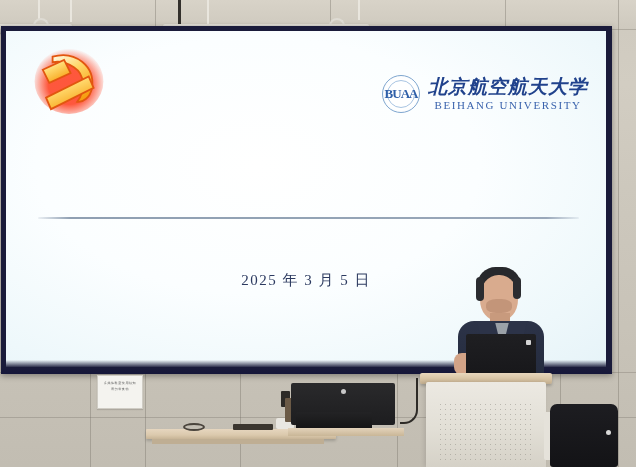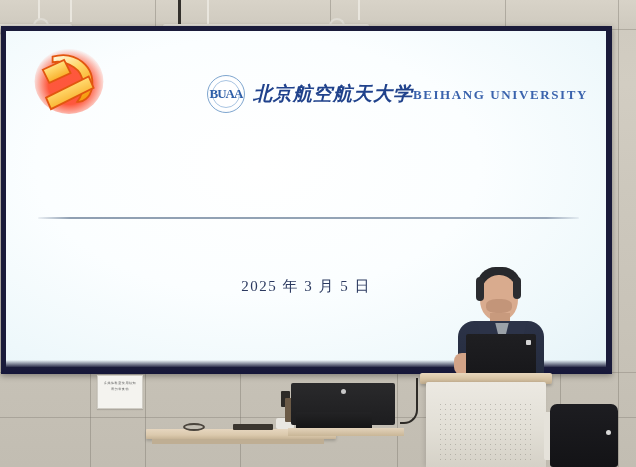--- a/index.html
+++ b/index.html
@@ -134,35 +134,35 @@
     inset: 0;
     display: flex;
     align-items: center;
     justify-content: center;
     color: #2f5fa8;
     font-size: 13px;
     font-weight: bold;
     font-family: "Liberation Serif", serif;
     letter-spacing: -1px;
   }
-  .uni-names { display:flex; flex-direction: row; align-items:center; }
+  .uni-names { display:flex; flex-direction: column; align-items:center; }
   .uni-cn {
     font-family: "DejaVu Sans", sans-serif;
     font-size: 19px;
     font-weight: bold;
     color: #20428c;
     letter-spacing: 1px;
     white-space: nowrap;
     font-style: italic;
     line-height: 1.05;
   }
   .uni-en {
     font-family: "Liberation Serif", serif;
-    font-size: 13px;
-    font-weight: bold;
+    font-size: 11px;
+    font-weight: normal;
     color: #3a63ad;
     letter-spacing: 1.6px;
     white-space: nowrap;
     margin-top: 2px;
   }
 
   
   .title-block {
     position: absolute;
     top: 94px;
@@ -198,21 +198,21 @@
   }
   .author-line {
     font-family: "DejaVu Sans", sans-serif;
     font-size: 22px;
     font-weight: bold;
     color: #2b3352;
     letter-spacing: 1px;
     white-space: nowrap;
   }
   .date-line {
-    margin-top: 18px;
+    margin-top: 12px;
     font-family: "Liberation Serif", serif;
     font-size: 15px;
     color: #2c3a60;
     letter-spacing: 1.5px;
     white-space: nowrap;
   }
 
   
   .wall-sign {
     position: absolute;

